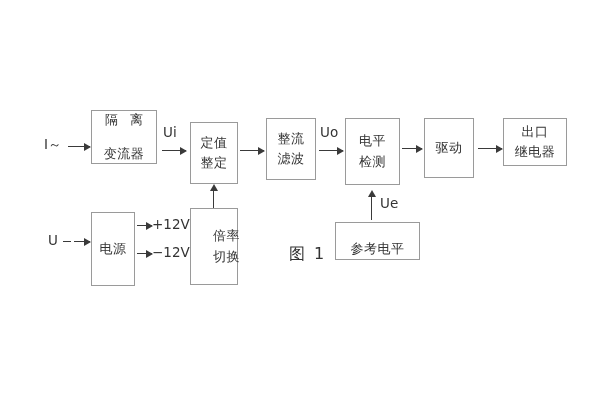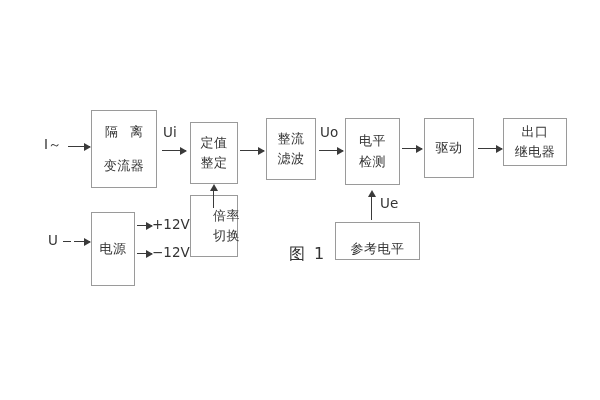--- a/index.html
+++ b/index.html
@@ -91,21 +91,21 @@
 </style>
 </head>
 <body>
 
 <div id="canvas">
 
   <div class="lbl sig" style="left:44px; top:138px;">I～</div>
 
   <div class="harrow" style="left:68px; top:146px; width:22px;"></div>
 
-  <div class="block wide-gap" style="left:91px; top:110px; width:66px; height:78px;gap:13px;">
+  <div class="block wide-gap" style="left:91px; top:110px; width:66px; height:54px;gap:13px;">
     <span class="ln">隔 离</span>
     <span class="ln">变流器</span>
   </div>
 
   <div class="lbl sig" style="left:163px; top:126px;">Ui</div>
   <div class="harrow" style="left:162px; top:150px; width:24px;"></div>
 
   <div class="block" style="left:190px; top:122px; width:48px; height:62px;">
     <span class="ln">定值</span>
     <span class="ln">整定</span>
@@ -147,21 +147,21 @@
   <div class="block" style="left:91px; top:212px; width:44px; height:74px;">
     <span class="ln">电源</span>
   </div>
 
   <div class="harrow" style="left:137px; top:225px; width:15px;"></div>
   <div class="lbl sig" style="left:152px; top:218px;">+12V</div>
 
   <div class="harrow" style="left:137px; top:253px; width:15px;"></div>
   <div class="lbl sig" style="left:152px; top:246px;">−12V</div>
 
-  <div class="block" style="left:190px; top:195px; width:48px; height:62px;padding-left:25px;">
+  <div class="block" style="left:190px; top:208px; width:48px; height:77px;padding-left:25px;">
     <span class="ln">倍率</span>
     <span class="ln">切换</span>
   </div>
 
   <div class="varrow" style="left:213px; top:190px; height:18px;"></div>
 
   <div class="varrow" style="left:371px; top:196px; height:24px;"></div>
   <div class="lbl sig" style="left:380px; top:197px;">Ue</div>
 
   <div class="block" style="left:335px; top:222px; width:85px; height:38px;justify-content:flex-end;">

